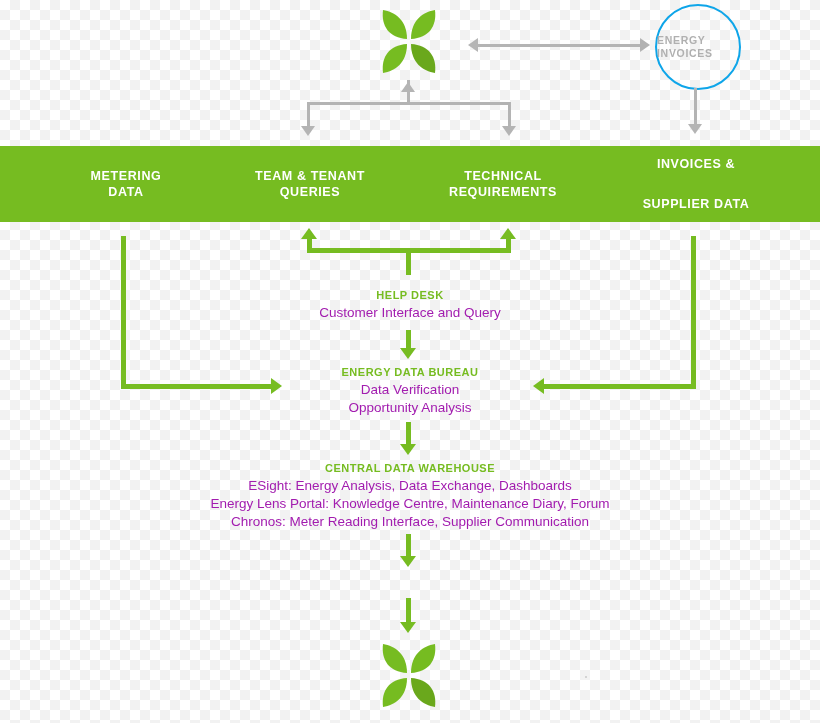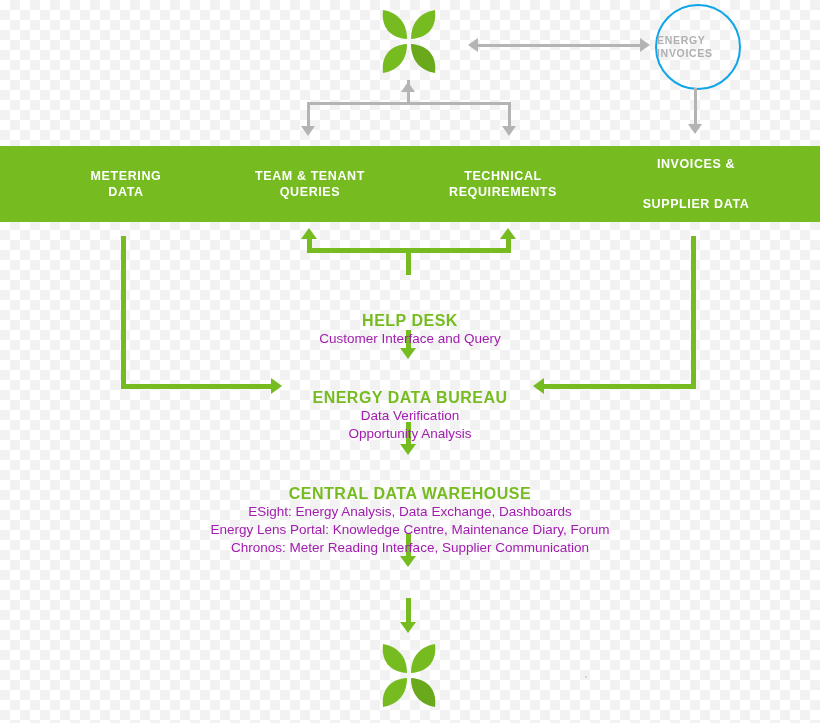--- a/index.html
+++ b/index.html
@@ -25,23 +25,22 @@
   .band-cell{
     position:absolute;top:0;height:76px;
     display:flex;flex-direction:column;align-items:center;justify-content:center;
     color:#ffffff;font-weight:bold;font-size:12.5px;letter-spacing:0.6px;
     line-height:16px;text-align:center;
   }
 
   
   .block{position:absolute;text-align:center;width:100%;left:0;}
   .title{
-    color:#76bc21;font-weight:bold;font-size:16px;letter-spacing:0.5px;
+    color:#76bc21;font-weight:bold;font-size:11px;letter-spacing:0.5px;
     line-height:18px;
-    margin-top:26px;
   }
   .sub{
     color:#a21caf;font-size:13.5px;line-height:18px;font-weight:normal;
   }
 
   
   .ln{position:absolute;background:#b4b4b4;}
   .ln.g{background:#76bc21;}
 
   

